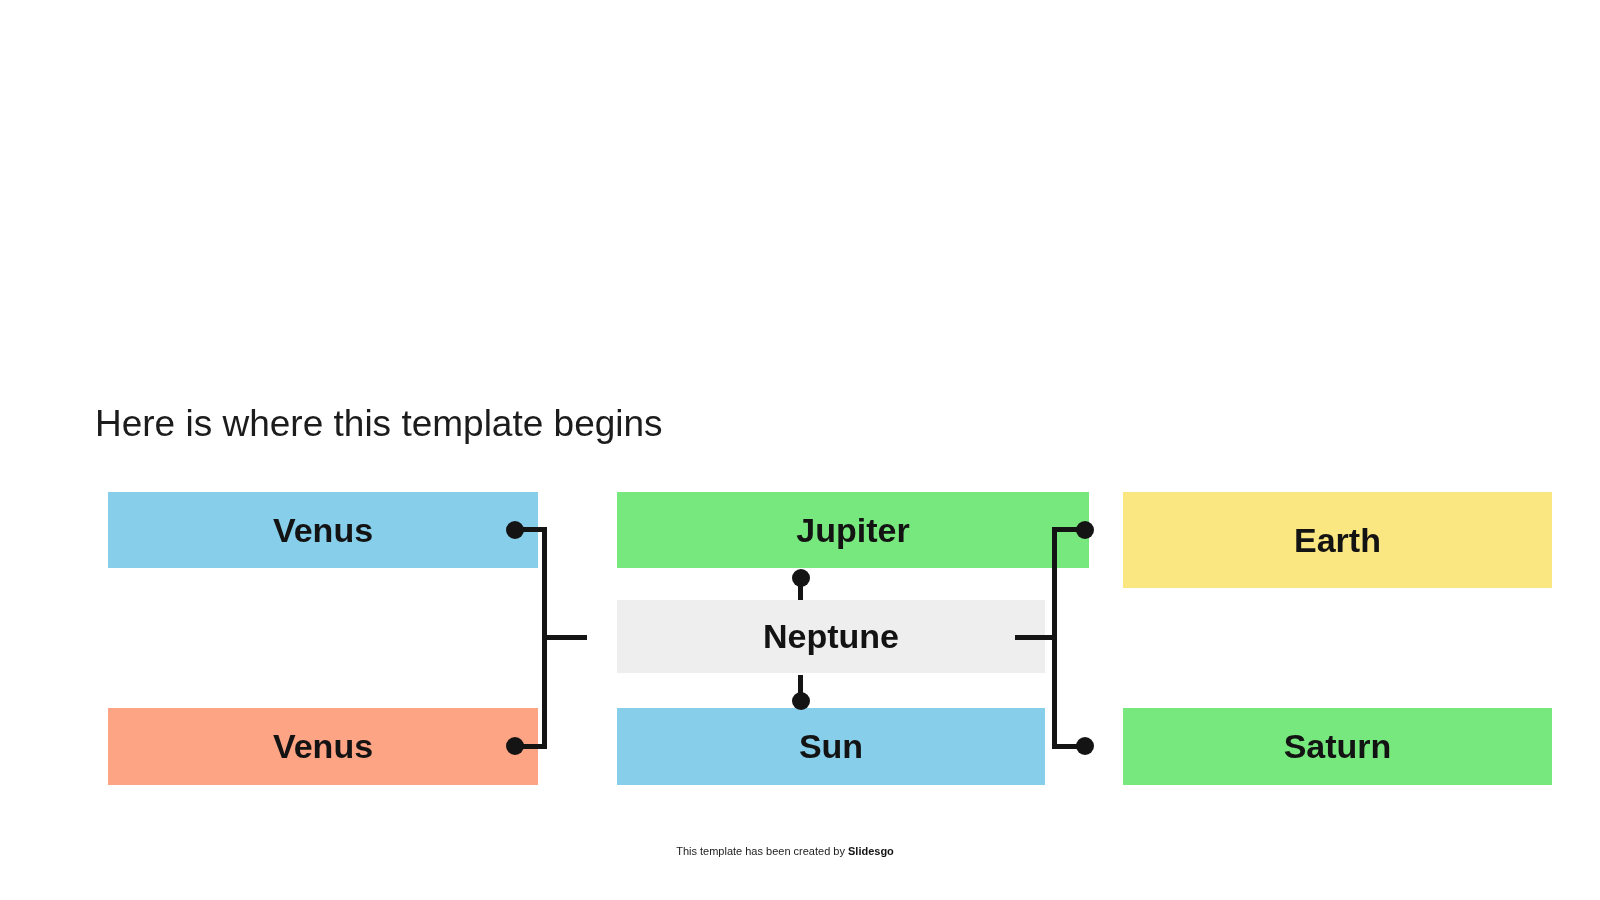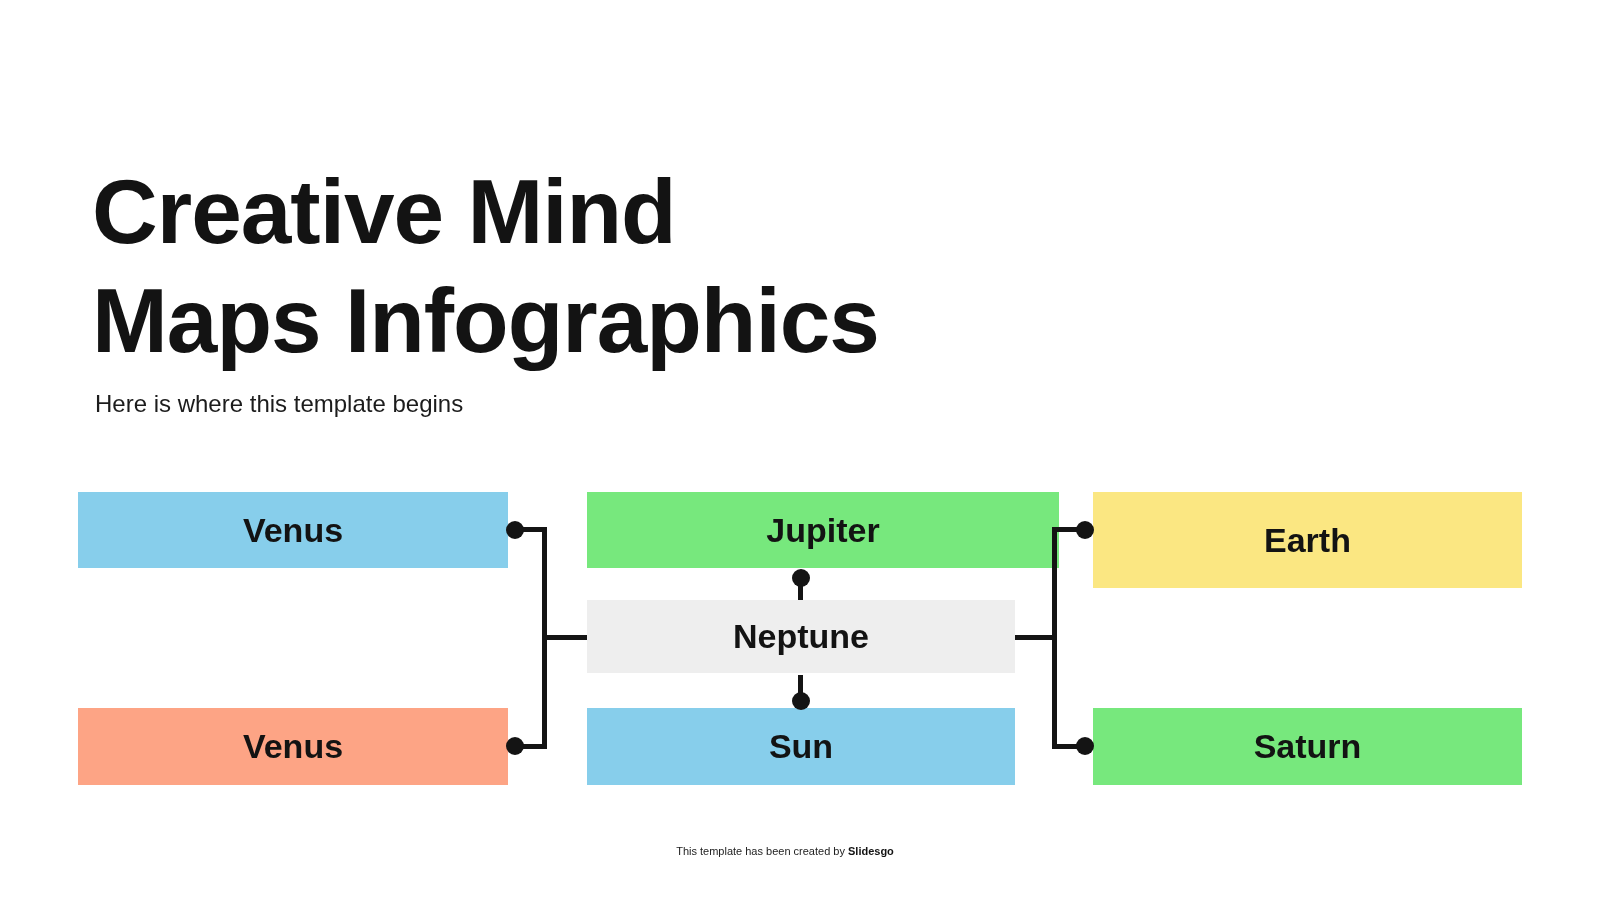--- a/index.html
+++ b/index.html
@@ -21,28 +21,28 @@
     font-size:91px;
     line-height:1.2;
     font-weight:bold;
     letter-spacing:-1px;
     color:#131313;
     white-space:pre-line;
   }
   .subtitle{
     position:absolute;
     left:95px;top:366px;
-    font-size:24px;
+    font-size:37px;
     font-weight:400;
     color:#1c1c1c;
   }
   .node{
     position:absolute;
     display:flex;align-items:center;justify-content:center;
-    font-size:34px;font-weight:bold;color:#131313;
+    font-size:34px;font-weight:bold;color:#131313;margin-left:30px;
   }
   .n-venus-top   {left:78px;  top:492px; width:430px; height:76px;}
   .n-jupiter     {left:587px; top:492px; width:472px; height:76px;}
   .n-earth       {left:1093px;top:492px; width:429px; height:96px;}
   .n-neptune     {left:587px; top:600px; width:428px; height:73px;}
   .n-venus-bottom{left:78px;  top:708px; width:430px; height:77px;}
   .n-sun         {left:587px; top:708px; width:428px; height:77px;}
   .n-saturn      {left:1093px;top:708px; width:429px; height:77px;}
 
   .line{position:absolute;background:#141414;}
@@ -77,22 +77,20 @@
     font-size:11px;
     color:#1c1c1c;
   }
   .footer b{font-weight:bold;color:#131313;}
 </style>
 </head>
 <body>
 
 <div class="slide">
 
-  <h1 class="title">Creative Mind
-Maps Infographics</h1>
 
   <p class="subtitle">Here is where this template begins</p>
 
   <div class="node n-venus-top" style="background: rgb(135, 206, 235);">
     <span>Venus</span>
   </div>
   <div class="node n-jupiter" style="background: rgb(119, 232, 125);">
     <span>Jupiter</span>
   </div>
   <div class="node n-earth" style="background: rgb(251, 231, 130);">

